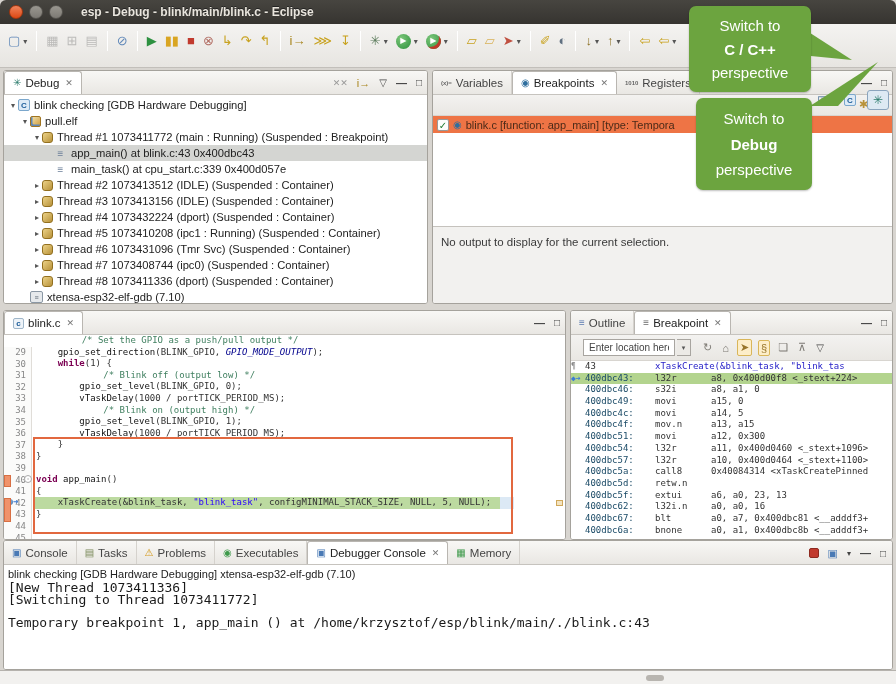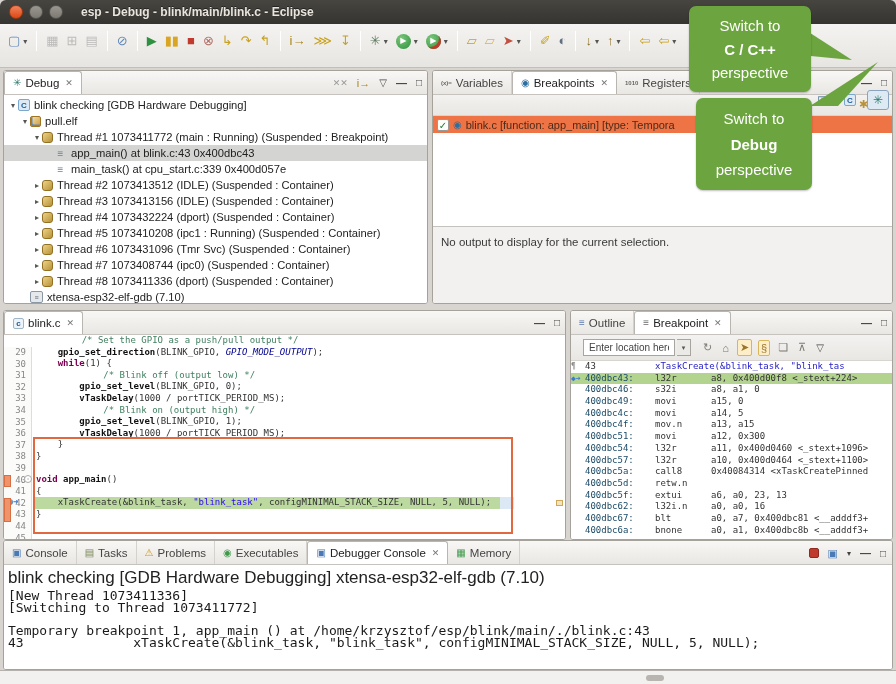--- a/index.html
+++ b/index.html
@@ -91,21 +91,21 @@
   .code{ position:absolute; left:0; top:24px; right:0; bottom:0; background:#fff;
     font-family:"DejaVu Sans Mono", monospace; font-size:9px; }
   .crow{ position:relative; height:11.6px; line-height:11.6px; white-space:pre; }
   .gut{ position:absolute; left:0; top:0; width:28px; height:11.6px; background:#fbfbfa;
     border-right:1px solid #e0ddd8; color:#888; text-align:right; padding-right:5px;margin-top:12px; }
   .ctext{ position:absolute; left:32px; top:0; }
   .crow.cur .bgband{ position:absolute; left:29px; top:0; width:467px; height:11.6px;
     background:#bcdaa0; }
   .crow.cur .bgband2{ position:absolute; left:496px; top:0; width:14px; height:11.6px; background:#dce9f5; }
   .pl{ color:#333; } .cm{ color:#3f7f5f;margin-left:24px; } .kw{ color:#7b0052; font-weight:bold; }
-  .fn{ color:#111; font-weight:bold; } .st{ color:#2a00ff; } .mi{ color:#00008c; font-style:italic; }
+  .fn{ color:#111; font-weight:normal; } .st{ color:#2a00ff; } .mi{ color:#00008c; font-style:italic; }
   .fold{ position:absolute; left:20px; top:1px; width:8px; height:8px; border:1px solid #aaa;
     border-radius:50%; background:#fff; color:#777; font-size:7px; line-height:7px; text-align:center; }
   .bpmark{ position:absolute; left:9px; top:0px; color:#3b7bd4; font-size:9px; }
   .bpdot{ position:absolute; left:3px; top:2px; width:6px; height:6px; border-radius:50%;
     background:radial-gradient(circle at 35% 30%, #9ec4ea, #3a6ea8); }
   .annotation-box{ position:absolute; left:29px; top:102px; width:480px; height:97px;
     border:2px solid #e2683f; pointer-events:none; }
   .gut-orange{ position:absolute; left:0; width:7px; background:#f0926a; border:1px solid #d86f43; }
   .ovr-mark{ position:absolute; right:2px; top:165px; width:7px; height:6px; background:#f3e3c0; border:1px solid #cfa75a;}
   
@@ -130,21 +130,21 @@
   .drow .dmnem{ position:absolute; left:84px; top:0; }
   .drow .dops{ position:absolute; left:140px; top:0; }
   .drow.src{ color:#2822c8; }
   .drow.src .daddr{ color:#333; }
   .dbp{ color:#3b7bd4; font-size:8px; } 
   
   #console-view{ left:3px; top:540px; width:890px; height:130px; }
   .con-tools{ position:absolute; right:6px; top:0; height:24px; display:flex; align-items:center; gap:9px; font-size:10px; color:#444;}
   .con-stop{ width:10px; height:10px; background:#c13a2e; border:1px solid #8e2a20; border-radius:2px; }
   .con-body{ position:absolute; left:0; top:24px; right:0; bottom:0; background:#fff; padding:3px 4px; overflow:hidden;}
-  .con-hdr{ font-size:17px; color:#222; margin-bottom:2px; }
+  .con-hdr{ font-size:11px; color:#222; margin-bottom:2px; }
   .con-line{ font-family:"DejaVu Sans Mono", monospace; font-size:13px; height:11.8px; line-height:11.8px; white-space:pre; color:#1a1a1a;}
   
   .bottom-strip{ position:absolute; left:0; top:670px; width:896px; height:14px; background:#f2f1ef; border-top:1px solid #b5b2ad; }
   .hthumb{ position:absolute; left:646px; top:4px; width:18px; height:6px; border-radius:3px; background:#b8b5b0; }
   
   .callout{ position:absolute; border-radius:7px; color:#fff; text-align:center;
     display:flex; flex-direction:column; justify-content:space-evenly; padding:4px 2px; z-index:60;
     font-size:15px; box-shadow:0 1px 2px rgba(0,0,0,.25); }
   .callout .b{ font-weight:bold; }
   #callout-arrows{ position:absolute; left:760px; top:0; width:136px; height:200px; z-index:55; pointer-events:none; }
@@ -514,21 +514,20 @@
       <span>□</span>
     </div>
   </div>
   <div class="con-body">
     <div class="con-hdr">blink checking [GDB Hardware Debugging] xtensa-esp32-elf-gdb (7.10)</div>
     <div>
         <div class="con-line">[New Thread 1073411336]</div>
         <div class="con-line">[Switching to Thread 1073411772]</div>
         <div class="con-line"></div>
         <div class="con-line">Temporary breakpoint 1, app_main () at /home/krzysztof/esp/blink/main/./blink.c:43</div>
-        <div class="con-line">43              xTaskCreate(&amp;blink_task, "blink_task", configMINIMAL_STACK_SIZE, NULL, 5, NULL);</div>
       </div>
   </div>
 </div>
 
 <div class="bottom-strip">
   <div class="hthumb"></div>
 </div>
 
 <svg id="callout-arrows" viewBox="0 0 136 200">
   <polygon points="30,20 92,60 30,54" fill="#6ca43f"></polygon>

